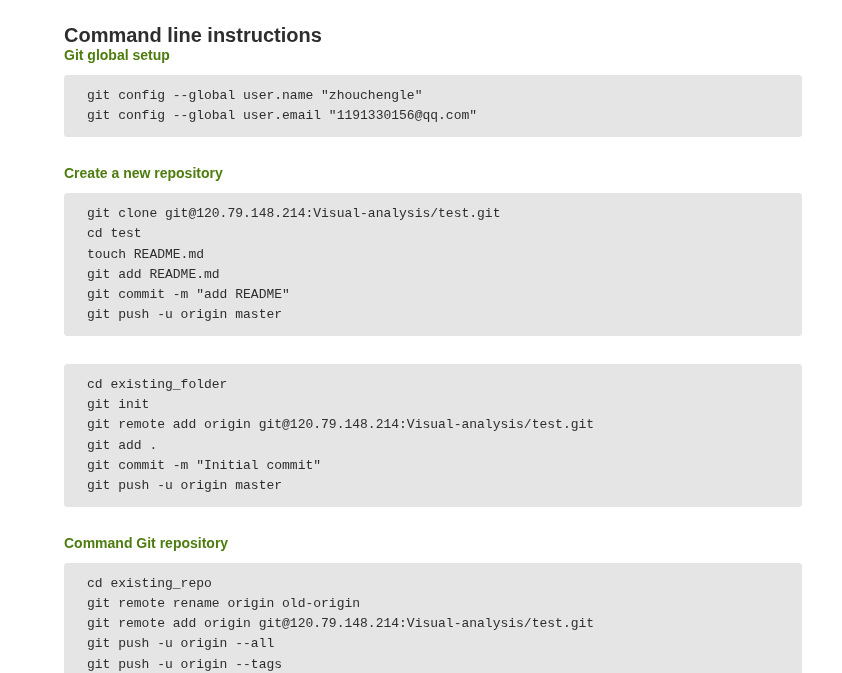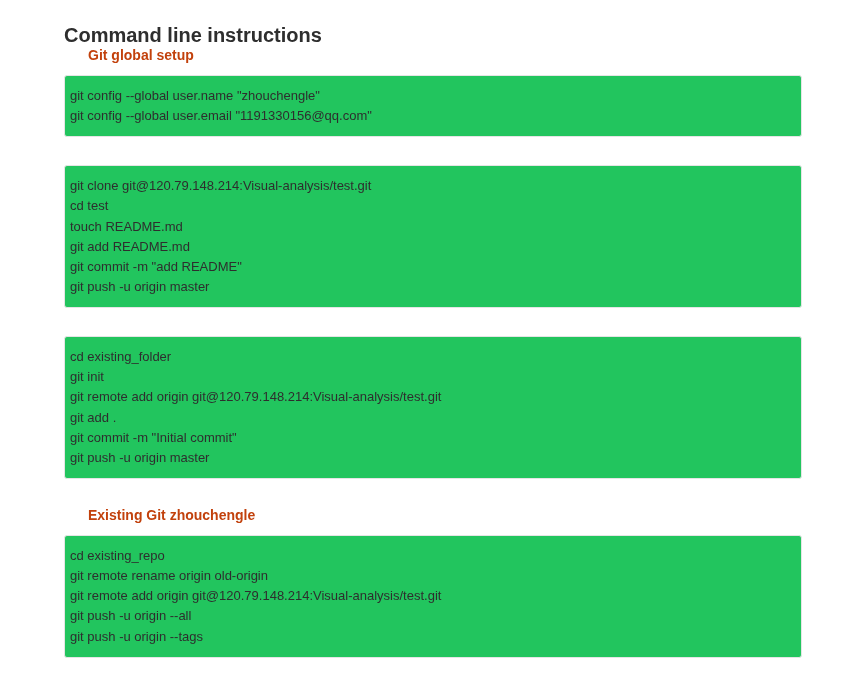--- a/index.html
+++ b/index.html
@@ -15,31 +15,30 @@
       width: 842px;
     }
     h2.main-title {
       font-size: 20px;
       font-weight: 700;
       color: #2e2e2e;
     }
     h3.section-title {
       font-size: 14px;
       font-weight: 700;
-      color: #c2410c;
+      color: #4d7c0f;
       margin-bottom: 12px;
-      margin-left: 24px;
     }
     .code-block {
-      background: #22c55e;
+      background: #e5e5e5;
       border: 1px solid #e5e5e5;
       border-radius: 3px;
-      padding: 10px 5px;
+      padding: 10px 22px;
       margin-bottom: 28px;
-      font-family: Liberation Sans, sans-serif;
+      font-family: Liberation Mono, monospace;
       font-size: 13px;
       line-height: 1.55;
       color: #2e2e2e;
       white-space: pre;
       overflow-x: auto;
     }
     .container {
       position: relative;
     }
   </style>
@@ -49,39 +48,40 @@
 <div class="container">
   <h2 class="main-title">Command line instructions</h2>
 
   <section>
     <h3 class="section-title">Git global setup</h3>
     <pre class="code-block">git config --global user.name "zhouchengle"
 git config --global user.email "1191330156@qq.com"</pre>
   </section>
 
   <section>
+    <h3 class="section-title">Create a new repository</h3>
     <pre class="code-block">git clone git@120.79.148.214:Visual-analysis/test.git
 cd test
 touch README.md
 git add README.md
 git commit -m "add README"
 git push -u origin master</pre>
   </section>
 
   <section>
     <pre class="code-block">cd existing_folder
 git init
 git remote add origin git@120.79.148.214:Visual-analysis/test.git
 git add .
 git commit -m "Initial commit"
 git push -u origin master</pre>
   </section>
 
   <section>
-    <h3 class="section-title">Existing Git zhouchengle</h3>
+    <h3 class="section-title">Command Git repository</h3>
     <pre class="code-block">cd existing_repo
 git remote rename origin old-origin
 git remote add origin git@120.79.148.214:Visual-analysis/test.git
 git push -u origin --all
 git push -u origin --tags</pre>
   </section>
 
 </div>
 
 </body></html>

